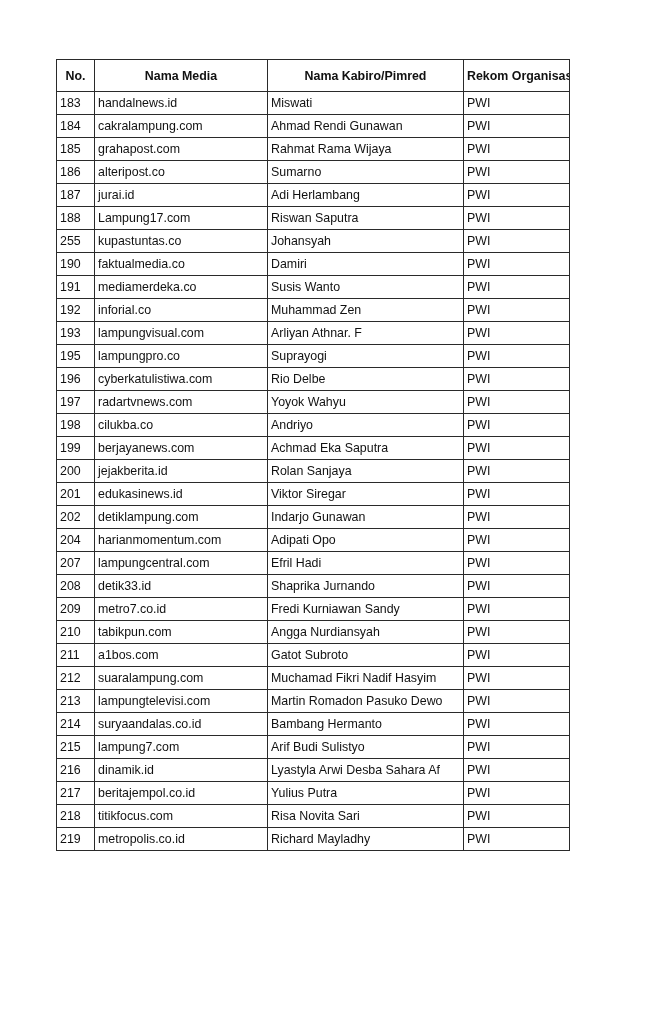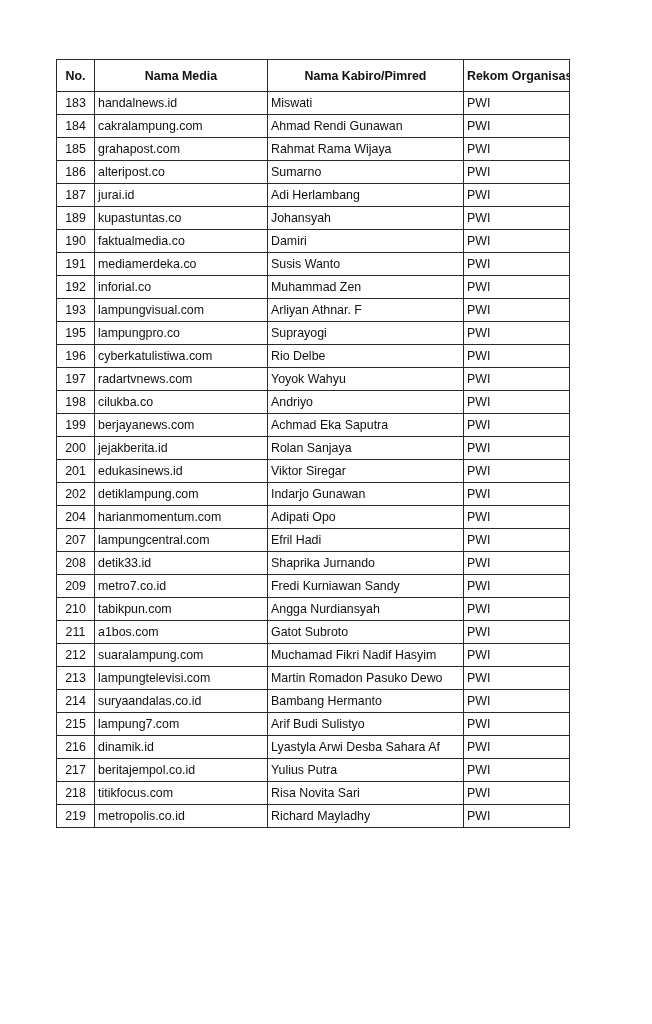--- a/index.html
+++ b/index.html
@@ -18,21 +18,21 @@
       white-space: nowrap; overflow: hidden;
     }
     table.media-table th {
       height: 31px; font-weight: bold; text-align: center;
     }
     table.media-table td { height: 22px; }
     col.c-no { width: 38px; }
     col.c-media { width: 173px; }
     col.c-kabiro { width: 196px; }
     col.c-rekom { width: 106px; }
-    td.no { text-align: center; }
+    td.no { }
     td.media, td.kabiro { padding-left: 4px; }
     td.rekom { padding-left: 2px; }
   </style>
 </head>
 <body>
 
 <div class="page">
   <table class="media-table">
     <colgroup>
       <col class="c-no">
@@ -73,21 +73,27 @@
           <td class="kabiro">Sumarno</td>
           <td class="rekom">PWI</td>
         </tr>
         <tr>
           <td class="no">187</td>
           <td class="media">jurai.id</td>
           <td class="kabiro">Adi Herlambang</td>
           <td class="rekom">PWI</td>
         </tr>
         <tr>
-          <td class="no">189</td>
+          <td class="no">188</td>
+          <td class="media">Lampung17.com</td>
+          <td class="kabiro">Riswan Saputra</td>
+          <td class="rekom">PWI</td>
+        </tr>
+        <tr>
+          <td class="no">255</td>
           <td class="media">kupastuntas.co</td>
           <td class="kabiro">Johansyah</td>
           <td class="rekom">PWI</td>
         </tr>
         <tr>
           <td class="no">190</td>
           <td class="media">faktualmedia.co</td>
           <td class="kabiro">Damiri</td>
           <td class="rekom">PWI</td>
         </tr>

